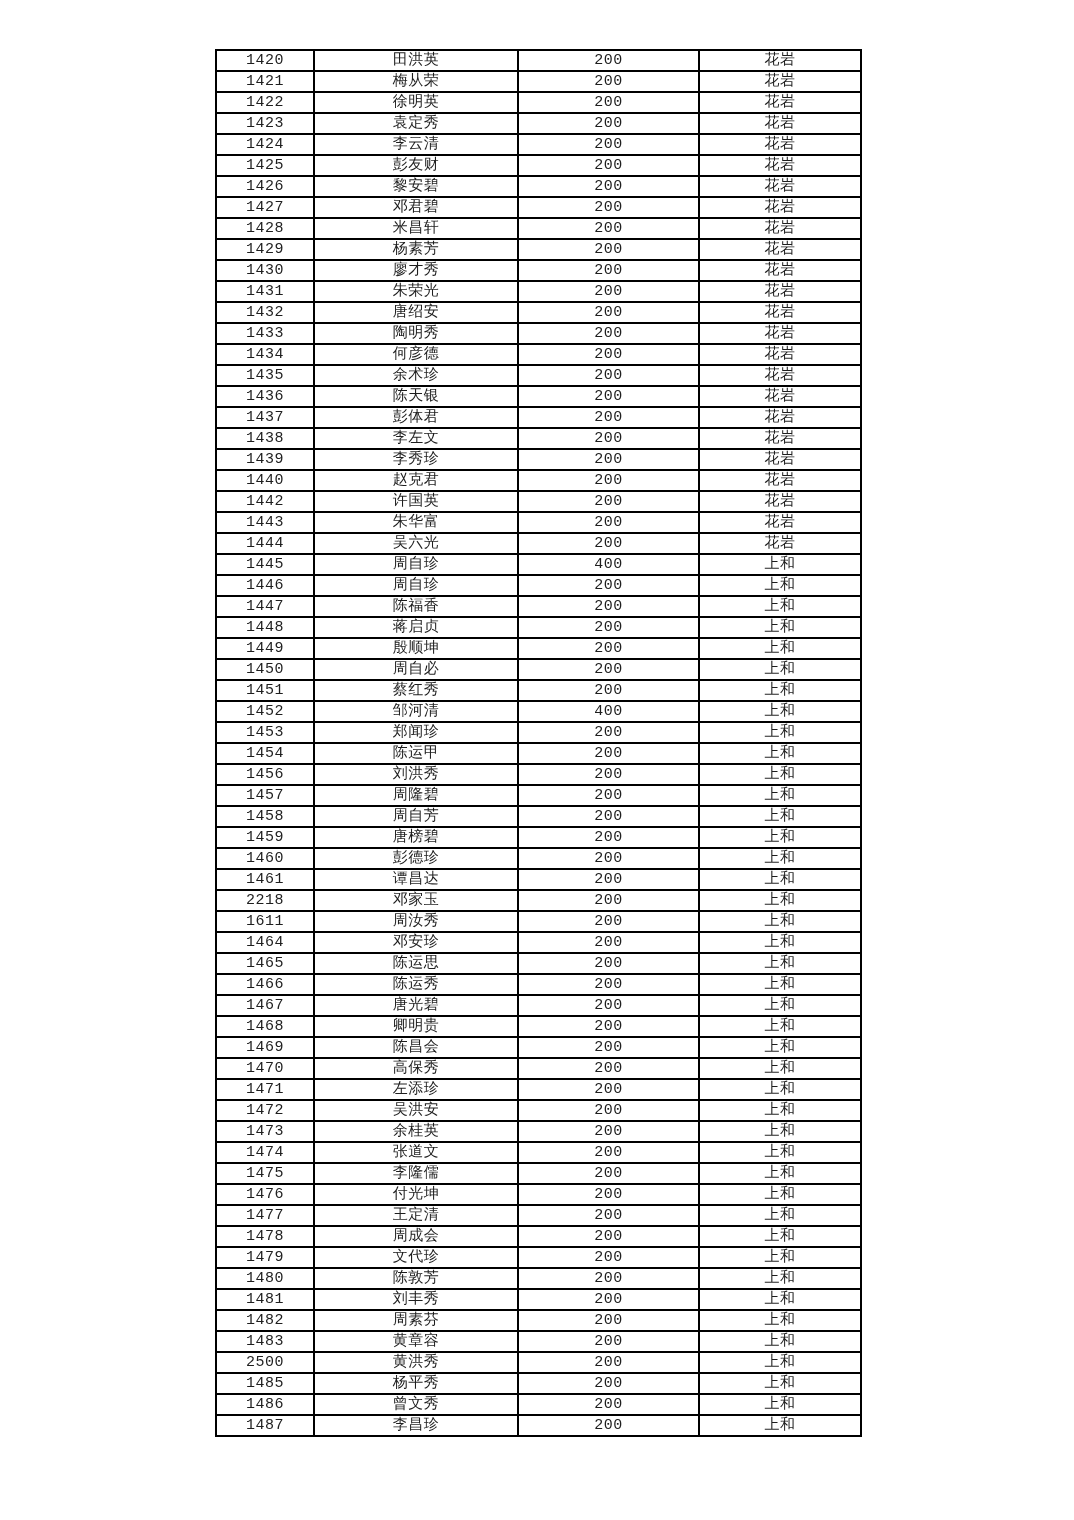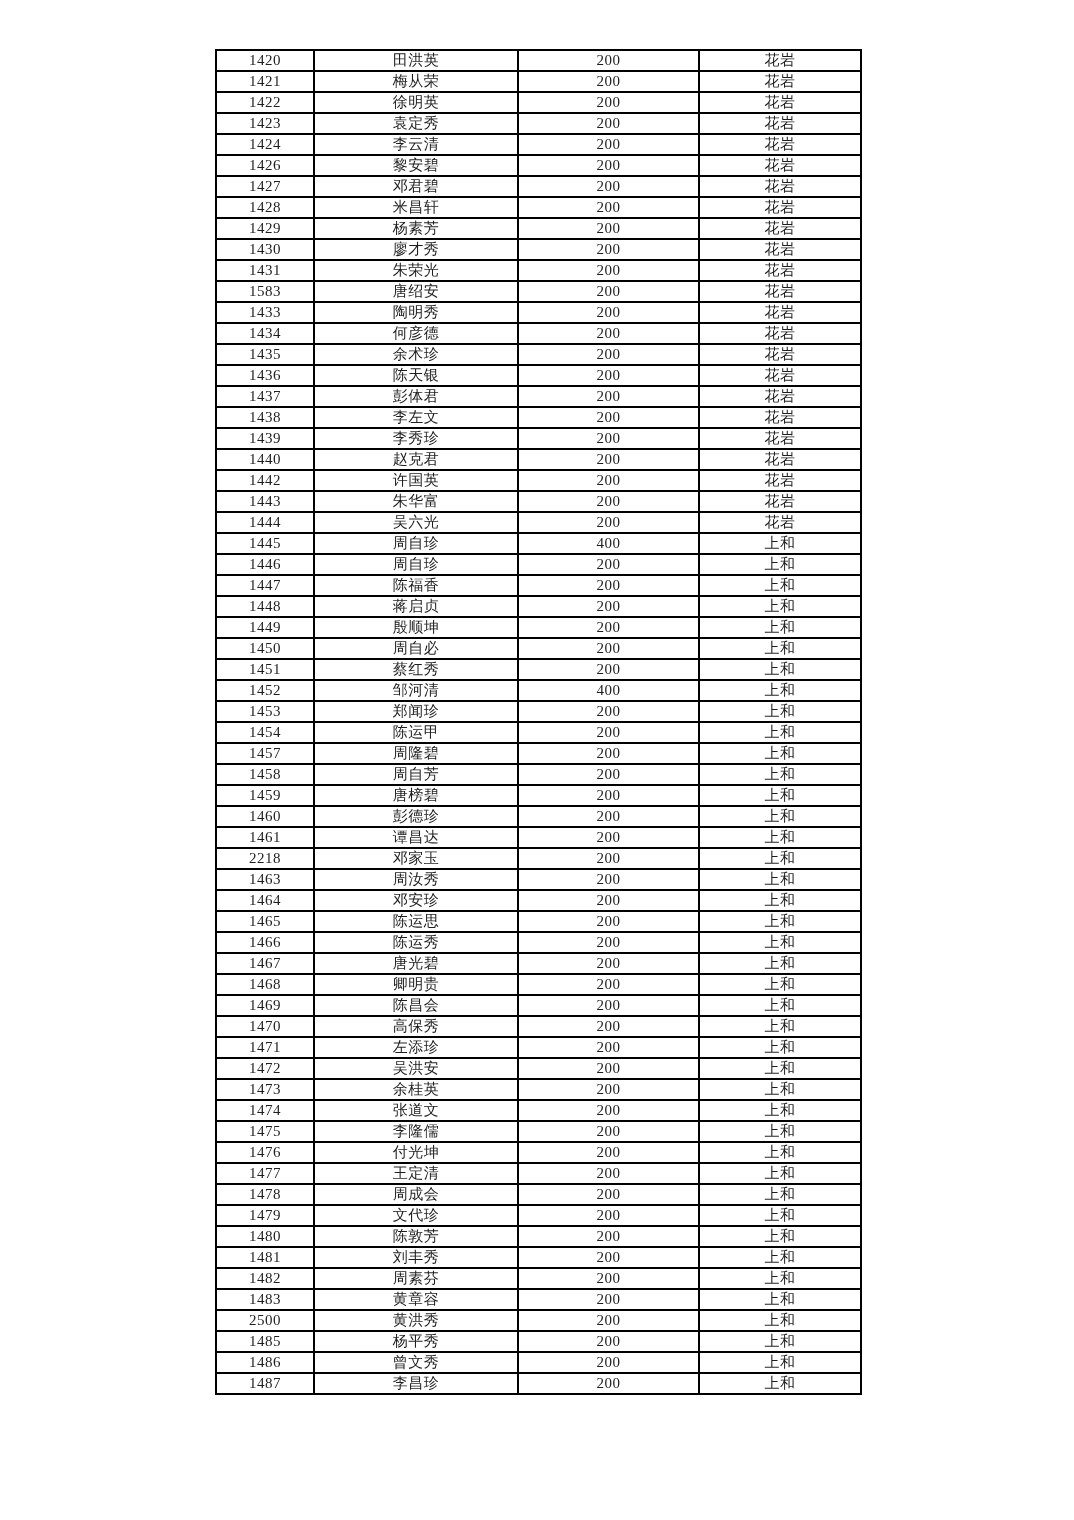--- a/index.html
+++ b/index.html
@@ -6,21 +6,21 @@
     margin: 0;
     padding: 0;
     background: #ffffff;
   }
   .page {
     position: relative;
     width: 1074px;
     height: 1520px;
     background: #ffffff;
     overflow: hidden;
-    font-family: Liberation Serif, serif;
+    font-family: Liberation Mono, monospace;
   }
   table.grid {
     position: absolute;
     left: 215px;
     top: 49px;
     width: 645px;
     border-collapse: collapse;
     table-layout: fixed;
   }
   table.grid td {
@@ -78,20 +78,26 @@
           <td>200</td>
           <td>花岩</td>
         </tr>
         <tr>
           <td>1424</td>
           <td>李云清</td>
           <td>200</td>
           <td>花岩</td>
         </tr>
         <tr>
+          <td>1425</td>
+          <td>彭友财</td>
+          <td>200</td>
+          <td>花岩</td>
+        </tr>
+        <tr>
           <td>1426</td>
           <td>黎安碧</td>
           <td>200</td>
           <td>花岩</td>
         </tr>
         <tr>
           <td>1427</td>
           <td>邓君碧</td>
           <td>200</td>
           <td>花岩</td>
@@ -114,21 +120,21 @@
           <td>200</td>
           <td>花岩</td>
         </tr>
         <tr>
           <td>1431</td>
           <td>朱荣光</td>
           <td>200</td>
           <td>花岩</td>
         </tr>
         <tr>
-          <td>1583</td>
+          <td>1432</td>
           <td>唐绍安</td>
           <td>200</td>
           <td>花岩</td>
         </tr>
         <tr>
           <td>1433</td>
           <td>陶明秀</td>
           <td>200</td>
           <td>花岩</td>
         </tr>
@@ -246,20 +252,26 @@
           <td>200</td>
           <td>上和</td>
         </tr>
         <tr>
           <td>1454</td>
           <td>陈运甲</td>
           <td>200</td>
           <td>上和</td>
         </tr>
         <tr>
+          <td>1456</td>
+          <td>刘洪秀</td>
+          <td>200</td>
+          <td>上和</td>
+        </tr>
+        <tr>
           <td>1457</td>
           <td>周隆碧</td>
           <td>200</td>
           <td>上和</td>
         </tr>
         <tr>
           <td>1458</td>
           <td>周自芳</td>
           <td>200</td>
           <td>上和</td>
@@ -282,21 +294,21 @@
           <td>200</td>
           <td>上和</td>
         </tr>
         <tr>
           <td>2218</td>
           <td>邓家玉</td>
           <td>200</td>
           <td>上和</td>
         </tr>
         <tr>
-          <td>1463</td>
+          <td>1611</td>
           <td>周汝秀</td>
           <td>200</td>
           <td>上和</td>
         </tr>
         <tr>
           <td>1464</td>
           <td>邓安珍</td>
           <td>200</td>
           <td>上和</td>
         </tr>

